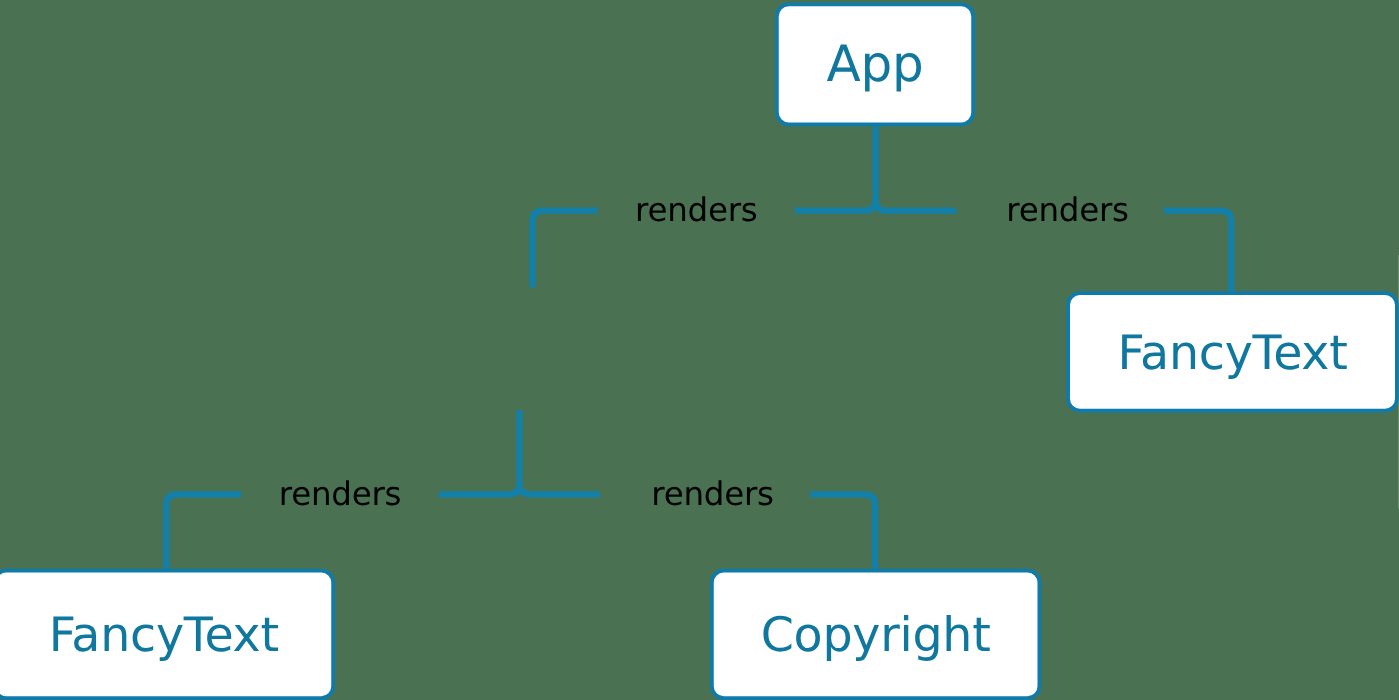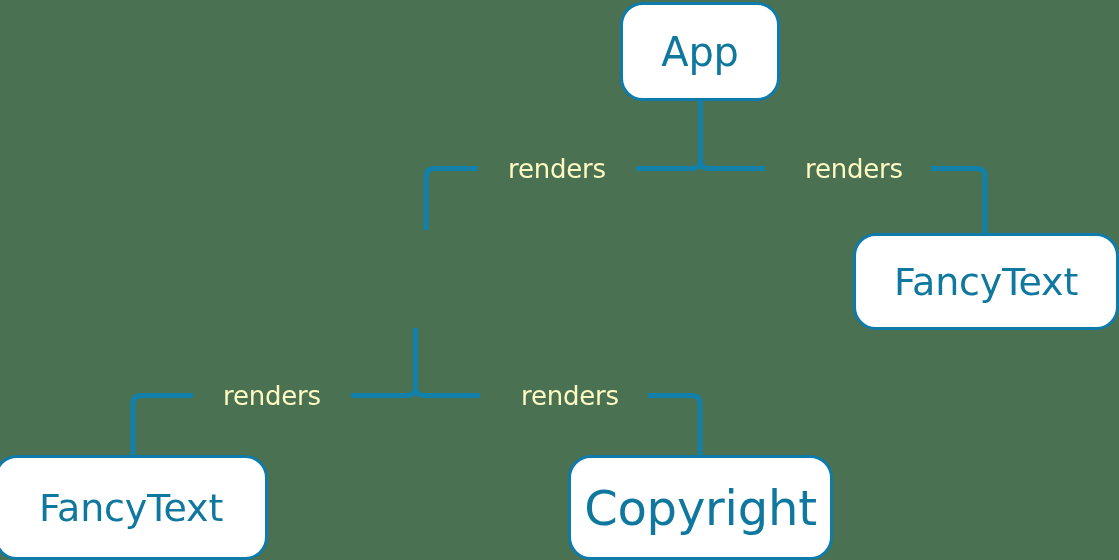--- a/index.html
+++ b/index.html
@@ -23,49 +23,49 @@
     left: 0;
     top: 0;
     width: 1119px;
     height: 560px;
   }
   .node {
     position: absolute;
     box-sizing: border-box;
     background: #ffffff;
     border: 3px solid #0f7bab;
-    border-radius: 23px;
+    border-radius: 11px;
     display: flex;
     align-items: center;
     justify-content: center;
     color: #10789f;
     font-family: "DejaVu Sans", sans-serif;
     letter-spacing: -0.2px;
     white-space: nowrap;
   }
   .node-label {
     display: block;
     line-height: 1;
   }
   .edge-label {
     position: absolute;
-    color: #fef9c3;
+    color: #000000;
     font-family: "DejaVu Sans", sans-serif;
     font-size: 26px;
     line-height: 1;
     letter-spacing: -0.2px;
     white-space: nowrap;
     transform: translate(-50%, -50%);
   }
   
   #node-app        { left: 620px;  top: 2px;   width: 160px; height: 99px;  font-size: 40px; }
   #node-inspgen    { left: 195px;  top: 230px; width: 463px; height: 98px;  font-size: 40px; }
   #node-fancy-right{ left: 853px;  top: 233px; width: 266px; height: 97px;  font-size: 38px; }
   #node-fancy-left { left: -6px;   top: 455px; width: 274px; height: 105px; font-size: 38px; }
-  #node-copyright  { left: 568px;  top: 455px; width: 265px; height: 105px; font-size: 48px; }
+  #node-copyright  { left: 568px;  top: 455px; width: 265px; height: 105px; font-size: 38px; }
   
   #label-app-inspgen   { left: 557px; top: 169px; }
   #label-app-fancy     { left: 854px; top: 169px; }
   #label-inspgen-fancy { left: 272px; top: 396px; }
   #label-inspgen-copy  { left: 570px; top: 396px; }
 </style>
 </head>
 <body>
 
 <div id="diagram-root">

